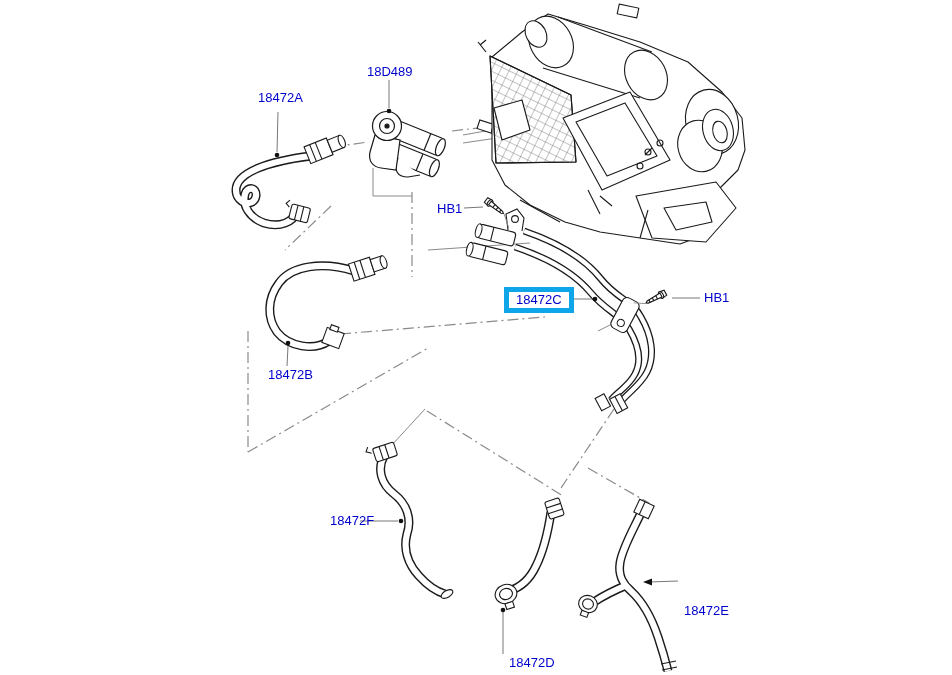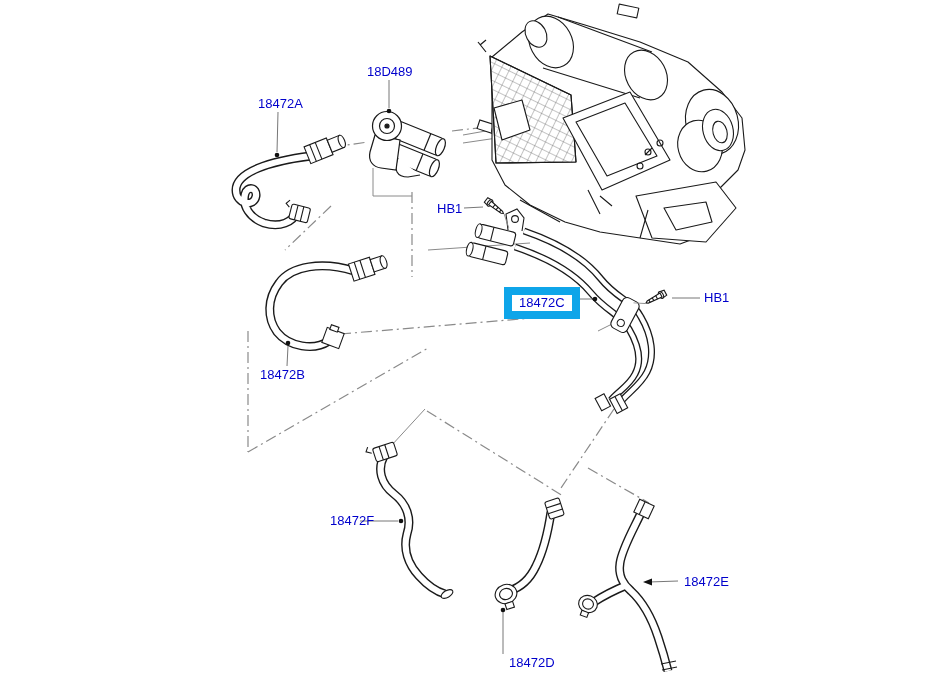--- a/index.html
+++ b/index.html
@@ -1,20 +1,20 @@
 <!DOCTYPE html>
 <html><head>
 <meta charset="utf-8">
 <style>
   html,body{margin:0;padding:0;background:#fff;}
   .stage{position:relative;width:952px;height:675px;background:#ffffff;overflow:hidden;
          font-family:"Liberation Sans",sans-serif;}
   .art{position:absolute;left:0;top:0;}
   .label{position:absolute;font-size:13px;color:#0000cc;white-space:nowrap;line-height:14px;cursor:pointer;}
-  .label.selected{border:8px solid #0ea5e9;padding:1px 7px;background:#fff;}
+  .label.selected{border:5px solid #0ea5e9;padding:1px 7px;background:#fff;}
 </style>
 </head>
 <body>
 
 <div class="stage">
 
   <svg class="art" width="952" height="675" viewBox="0 0 952 675">
     <defs>
       <pattern id="mesh" width="8" height="8" patternUnits="userSpaceOnUse" patternTransform="rotate(26)">
         <path d="M0 0H8M0 0V8" stroke="#555" stroke-width="0.7" fill="none"></path>
@@ -236,23 +236,23 @@
       <circle cx="277" cy="155" r="2.3"></circle>
       <circle cx="389" cy="111" r="2.3"></circle>
       <circle cx="595" cy="299" r="2.3"></circle>
       <circle cx="288" cy="343" r="2.3"></circle>
       <circle cx="401" cy="521" r="2.3"></circle>
       <circle cx="503" cy="610" r="2.3"></circle>
       <polygon points="643,582 652,578.5 652,585.5"></polygon>
     </g>
   </svg>
 
-  <div class="label" style="left:258px;top:97px">18472A</div>
+  <div class="label" style="left:258px;top:91px">18472A</div>
   <div class="label" style="left:367px;top:65px">18D489</div>
   <div class="label" style="left:437px;top:202px">HB1</div>
   <div class="label selected" style="left:504px;top:287px">18472C</div>
   <div class="label" style="left:704px;top:291px">HB1</div>
-  <div class="label" style="left:260px;top:368px">18472B</div>
+  <div class="label" style="left:268px;top:368px">18472B</div>
   <div class="label" style="left:330px;top:514px">18472F</div>
   <div class="label" style="left:509px;top:656px">18472D</div>
-  <div class="label" style="left:684px;top:575px">18472E</div>
+  <div class="label" style="left:684px;top:604px">18472E</div>
 
 </div>
 
 </body></html>

